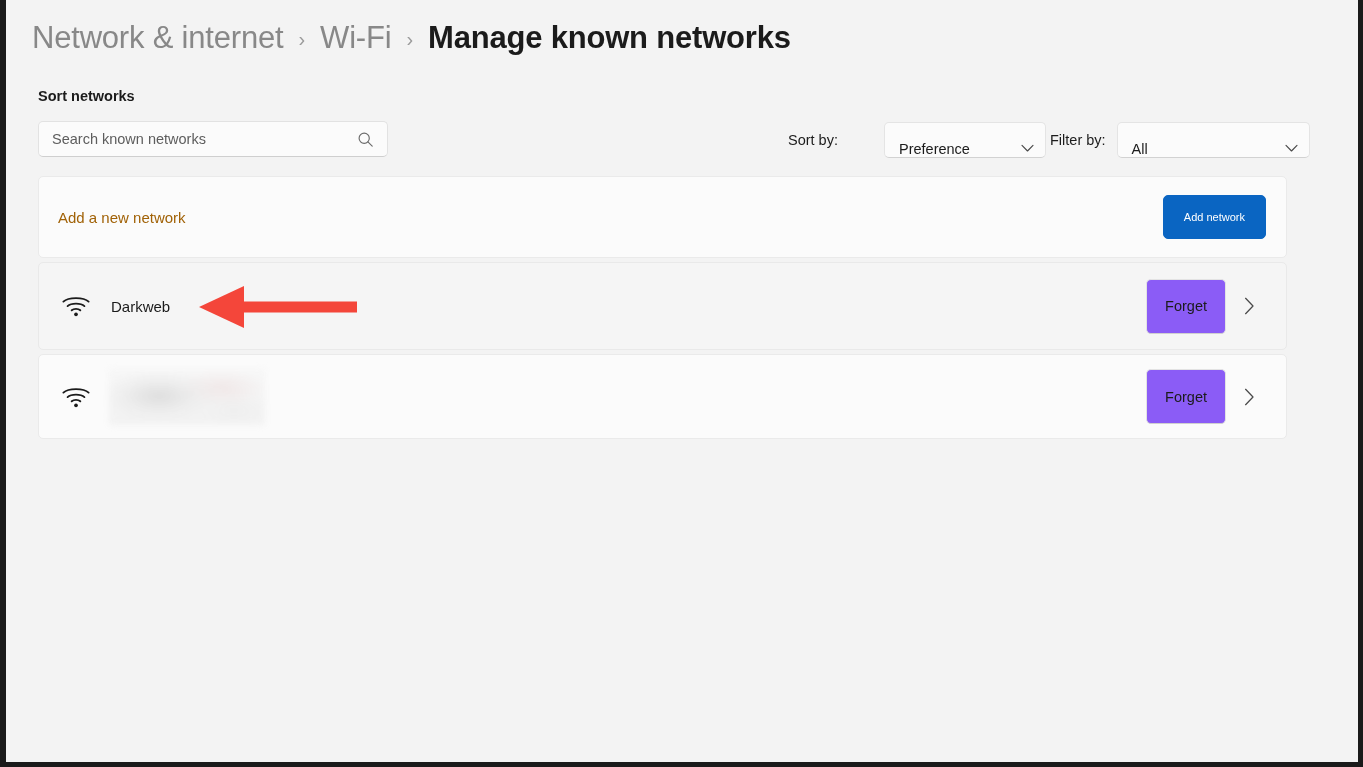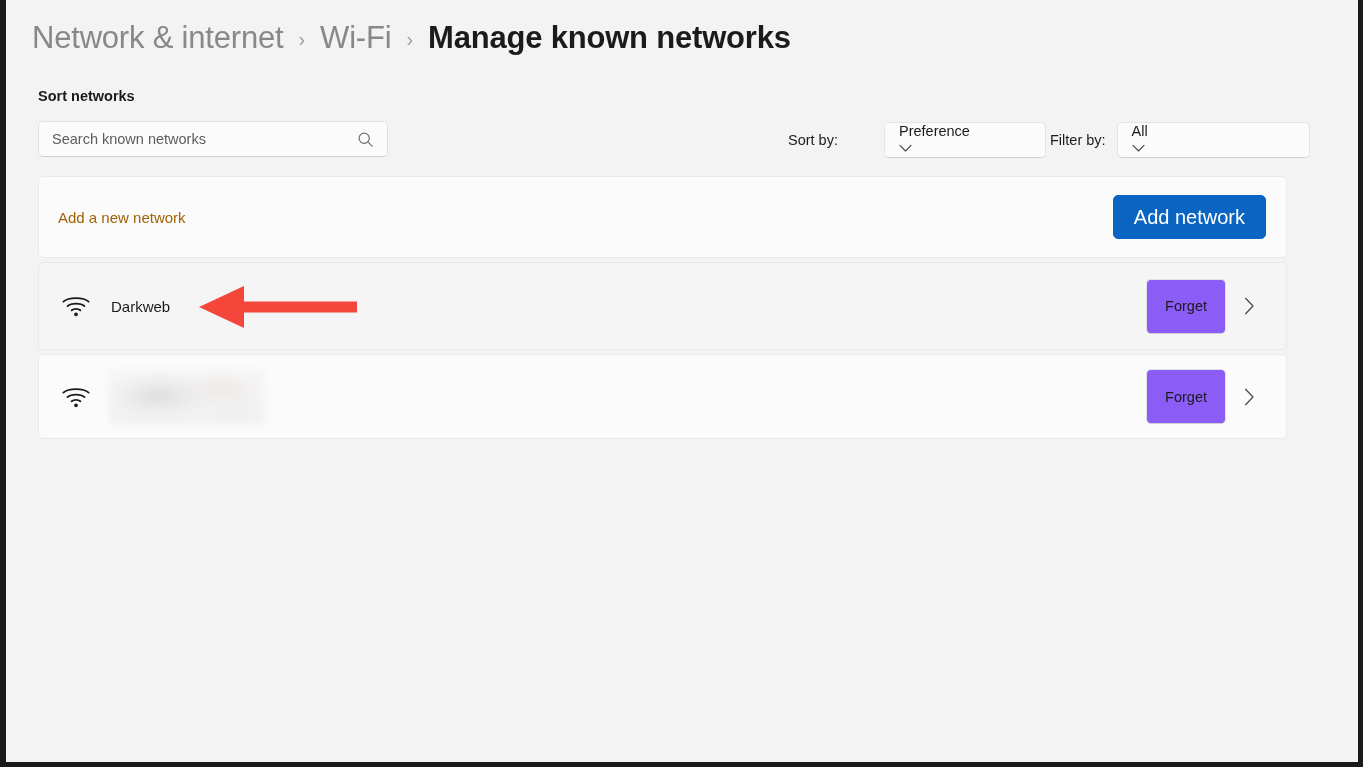--- a/index.html
+++ b/index.html
@@ -105,25 +105,24 @@
     margin-right: 11px;
     white-space: nowrap;
   }
   .dropdown {
     height: 36px;
     background: #fbfbfb;
     border: 1px solid #e4e4e4;
     border-bottom-color: #d2d2d2;
     border-radius: 5px;
     display: flex;
-    align-items: flex-start;
+    align-items: flex-end;
     justify-content: space-between;
     padding: 0 11px 0 14px;
     cursor: pointer;
-    flex-direction: column;
   }
   #sort-dropdown { width: 162px; }
   #filter-dropdown { width: 193px; }
   .dropdown-value {
     font-size: 14.5px;
     color: #1b1b1b;
   }
 
   
   .card {
@@ -185,21 +184,21 @@
 
   
   #add-network-button {
     height: 44px;
     padding: 0 20px;
     background: #0a65c2;
     border: 1px solid #0a65c2;
     border-radius: 5px;
     color: #ffffff;
     font-family: inherit;
-    font-size: 20px;
+    font-size: 11px;
     cursor: pointer;
     white-space: nowrap;
   }
   .forget-button {
     height: 55px;
     padding: 0 18px;
     background: #8b5cf6;
     border: 1px solid #e3e3e3;
     border-bottom-color: #d0d0d0;
     border-radius: 5px;

